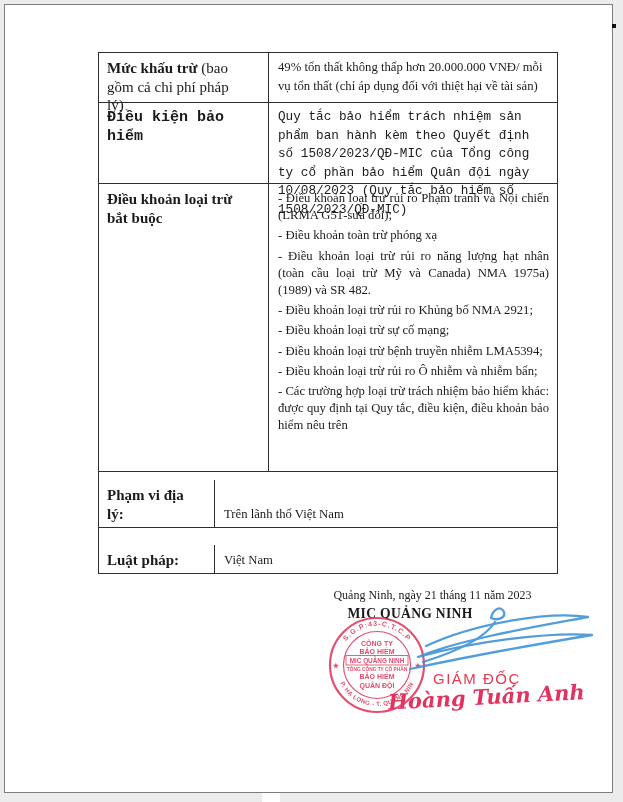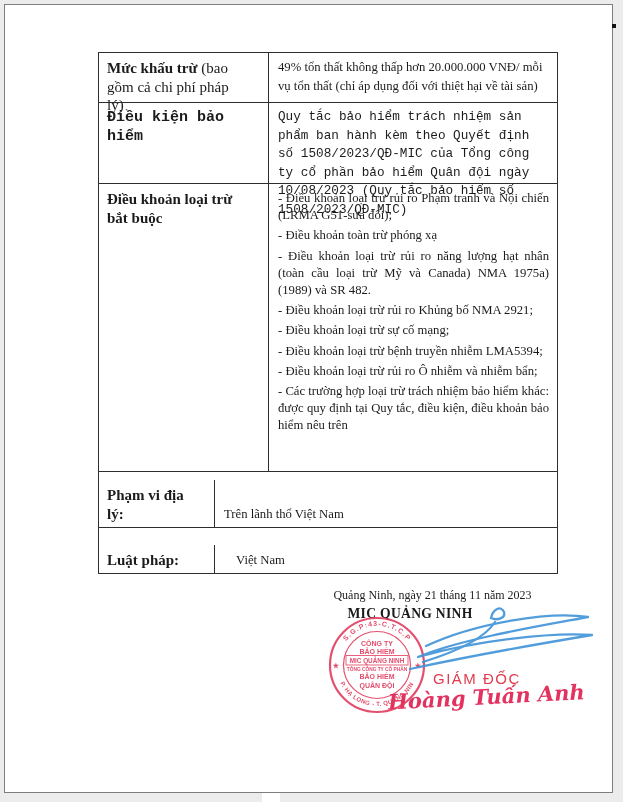--- a/index.html
+++ b/index.html
@@ -44,21 +44,21 @@
   .td.label .b{font-weight:bold;}
   .td.value{
     flex:1;
     padding:5px 8px 4px 9px;
     font-size:12.7px;line-height:18.5px;
   }
   .r1{height:50px;}
   .r2{height:81px;font-family:Liberation Mono, monospace;}
   .r3{height:288px;}
   .r4{height:56px;}
-  .r5{height:45px;gap:12px;}
+  .r5{height:45px;}
   .r1 .label,.r2 .label,.r3 .label{width:170px;}
   .r4 .label,.r5 .label{width:116px;}
   .r4,.r5{align-items:flex-end;}
   .r4 .td,.r5 .td{display:flex;align-items:center;}
   .r3 .value{overflow:hidden;padding-top:6px;}
   .exclusions p{
     margin:0 0 3px 0;
     font-size:12.7px;line-height:17.2px;
     text-align:justify;
   }

